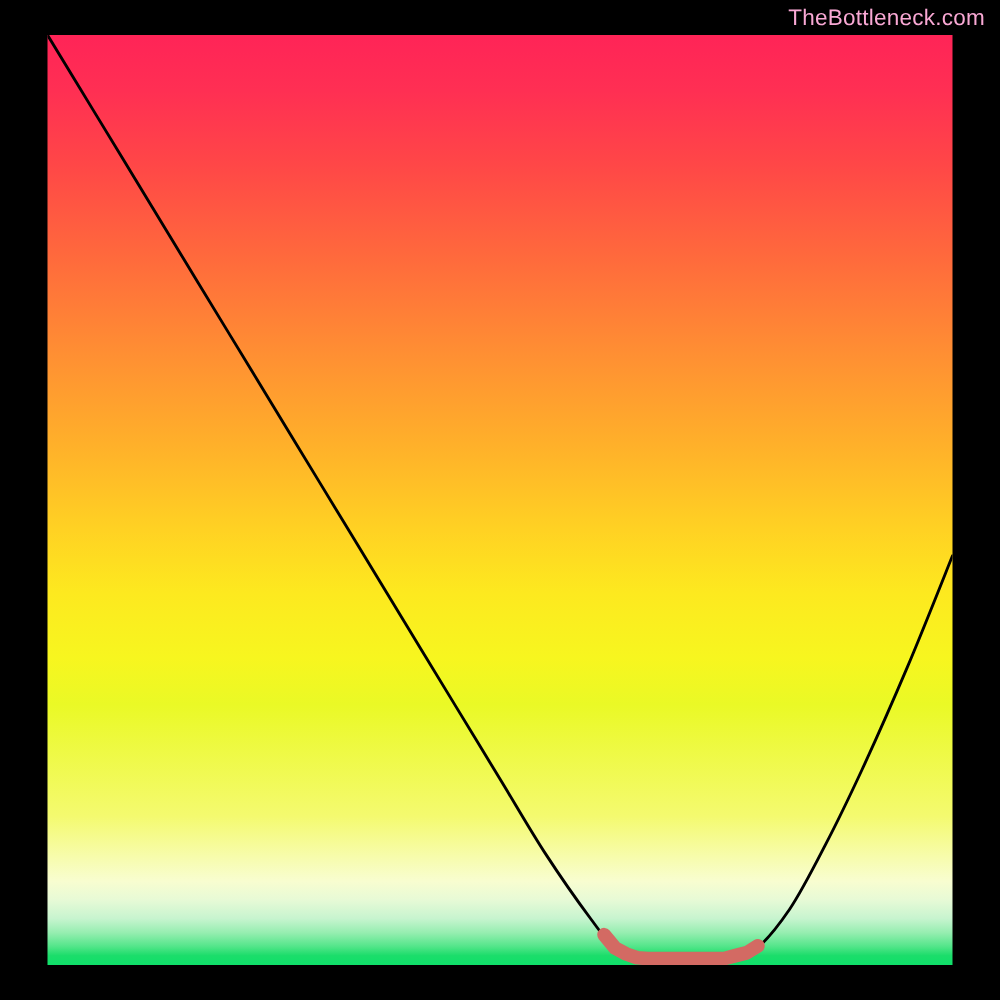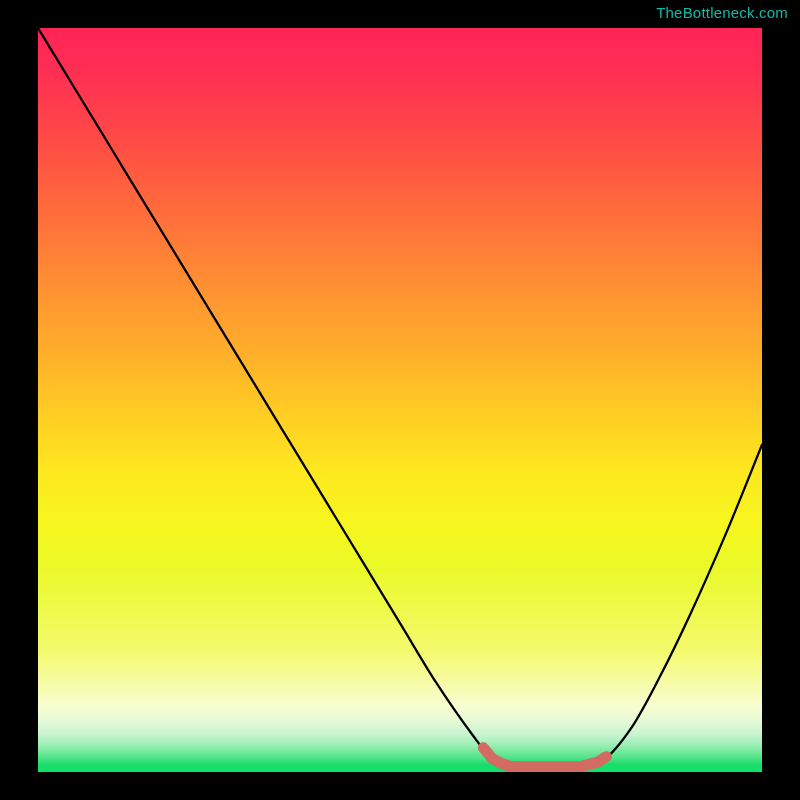--- a/index.html
+++ b/index.html
@@ -14,22 +14,22 @@
   .frame {
     position: relative;
     width: 800px;
     height: 800px;
     background: #000;
   }
   .watermark {
     position: absolute;
     top: 4px;
     right: 12px;
-    color: #14b8a6;
-    font-size: 15px;
+    color: #f9a8d4;
+    font-size: 18px;
     letter-spacing: 0.2px;
     z-index: 30;
     user-select: none;
     font-weight: 500;
   }
   .plot-area {
     position: absolute;
     left: 38px;
     top: 28px;
     width: 724px;

